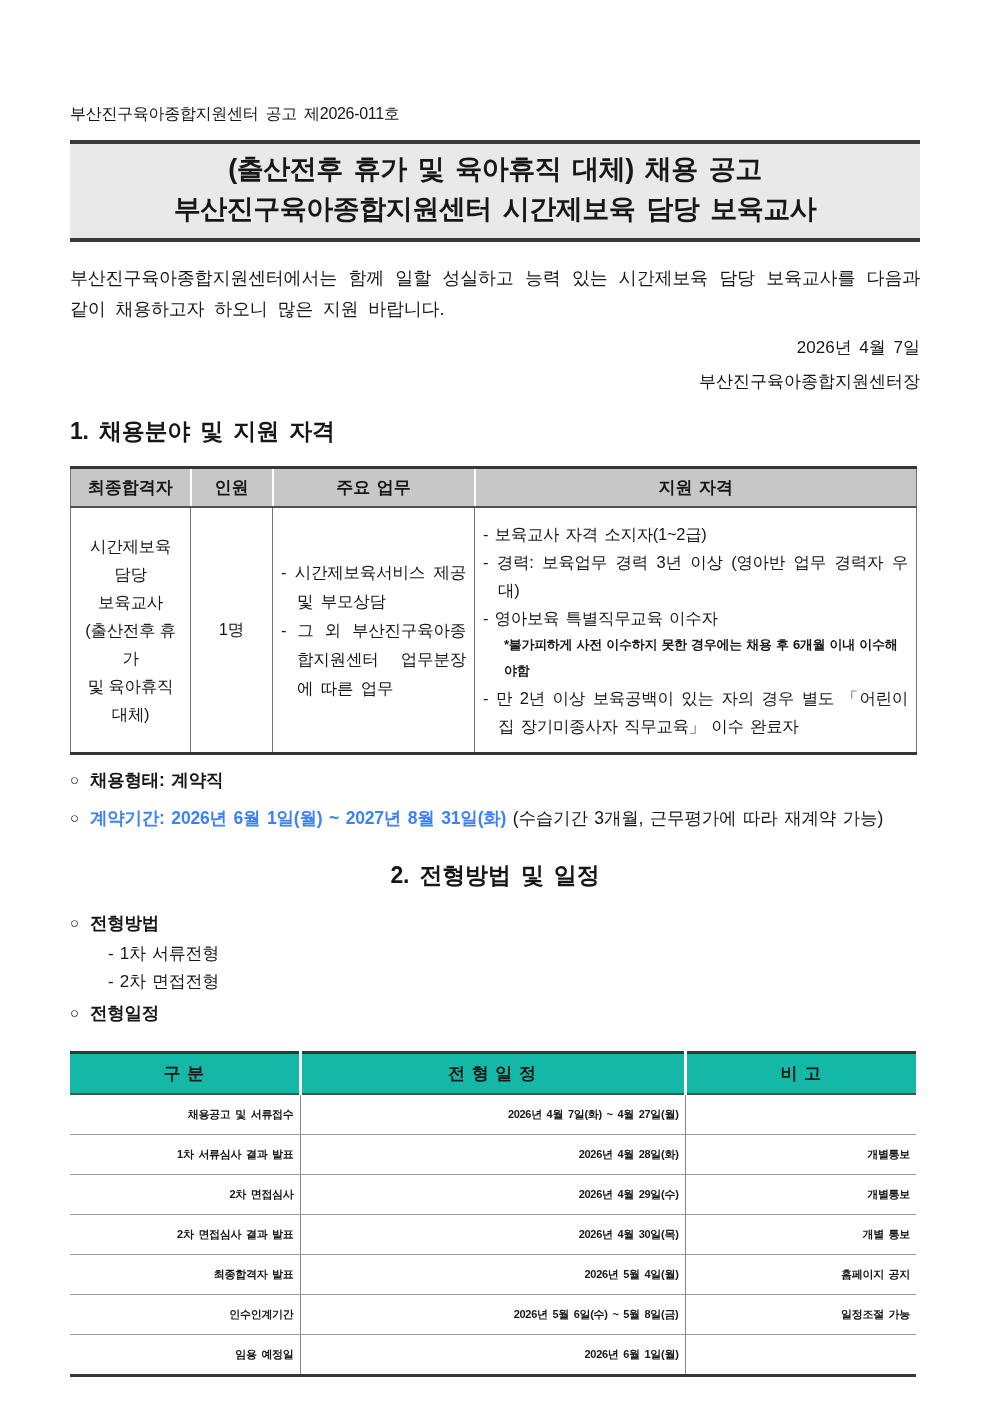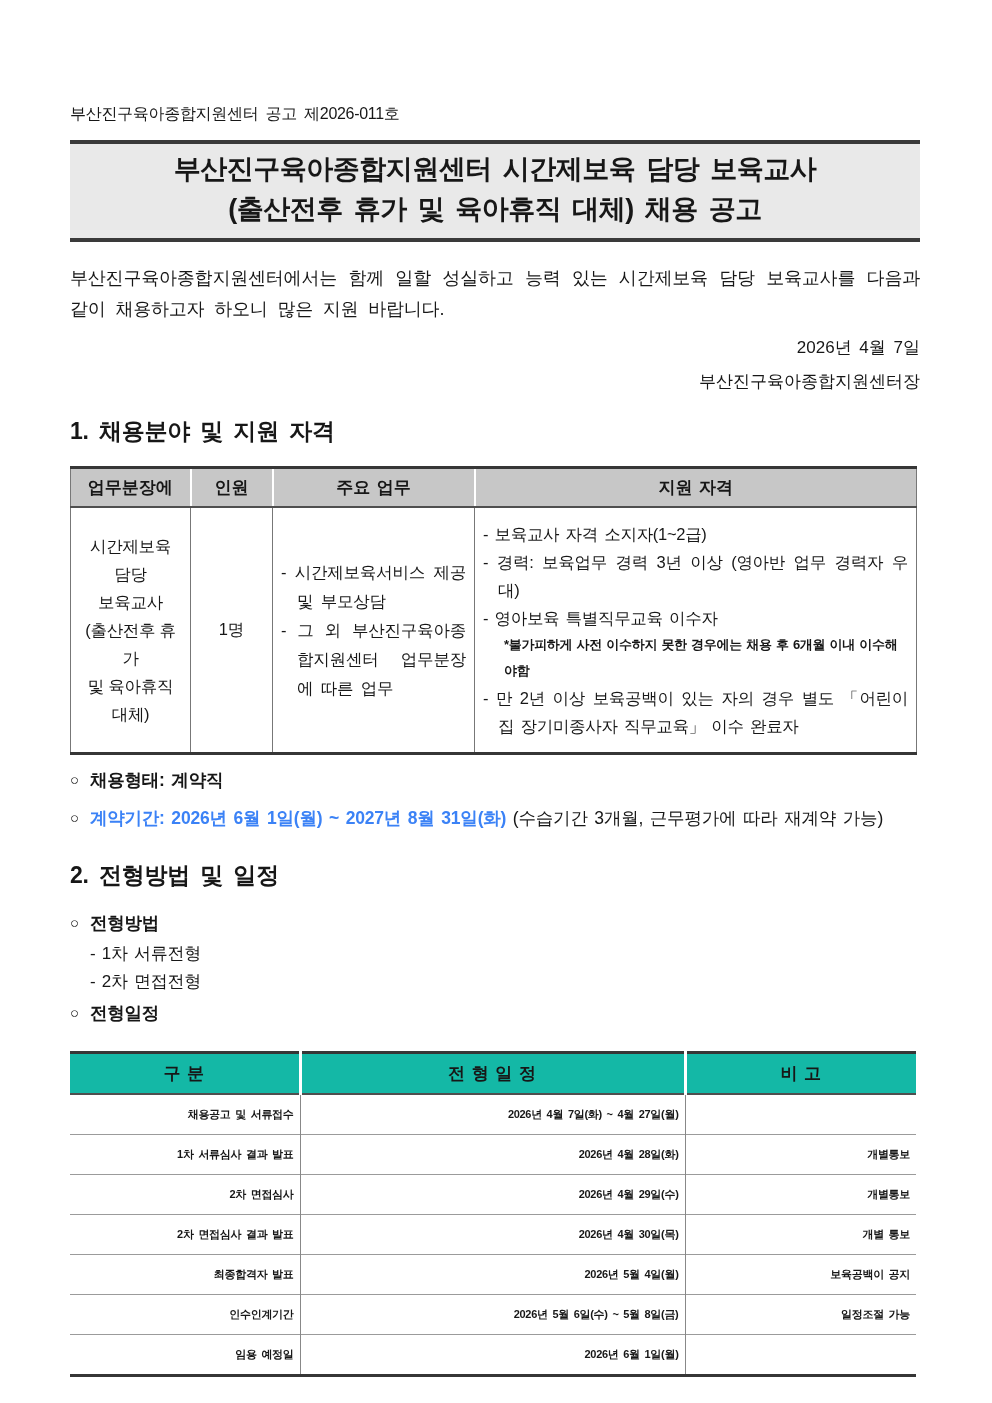--- a/index.html
+++ b/index.html
@@ -27,21 +27,21 @@
   }
 
   .intro {
     font-size:18px; line-height:31px; text-align:justify;
     word-spacing:5px; letter-spacing:-0.2px; margin-bottom:6px;
   }
   .right-line { text-align:right; font-size:17px; line-height:34px; word-spacing:3px; }
 
   .sec-heading { font-size:23px; font-weight:bold; word-spacing:4px; letter-spacing:-0.2px; }
   .sec1-heading { margin:17px 0 19px; }
-  .sec2-heading { margin:29px 0 20px; }
+  .sec2-heading { margin:29px 0 20px;text-align:center; }
 
   table { border-collapse:collapse; table-layout:fixed; width:846px; }
 
   .t1 {
     border-left:1px solid #777; border-right:1px solid #777;
     border-top:3px solid #363636; border-bottom:3px solid #363636;
   }
   .t1 th {
     background:#c7c7c7; font-size:17px; font-weight:bold;
     padding:7px 4px; border-bottom:2px solid #4f4f4f;
@@ -68,21 +68,21 @@
     font-size:13px; font-weight:600; padding-left:21px;
     line-height:26px; letter-spacing:-0.3px; word-spacing:1px;
   }
 
   .bullet-line { font-size:17.5px; line-height:24px; margin:13px 0; letter-spacing:-0.2px; word-spacing:2px; }
   .bullet-line .marker { font-size:15px; margin-right:11px; font-weight:normal; position:relative; top:-1px; }
   .bold-label { font-weight:bold; }
   .red-label { color:#3b82f6; font-weight:bold; }
   .plain-suffix { font-weight:normal; color:#171717; }
 
-  .sub-item { font-size:17px; line-height:28px; margin-left:20px; word-spacing:2px; letter-spacing:-0.3px; }
+  .sub-item { font-size:17px; line-height:28px; margin-left:38px; word-spacing:2px; letter-spacing:-0.3px; }
 
   .t2 { margin-top:25px; border-top:3px solid #363636; border-bottom:3px solid #363636; }
   .t2 th {
     background:#14b8a6; font-size:17px; font-weight:bold;
     padding:8px 4px; border-bottom:2px solid #4f4f4f;
     border-left:3px solid #fff; letter-spacing:1px;
   }
   .t2 th:first-child { border-left:none; }
   .t2 td {
     border-left:1px solid #888; border-top:1px solid #9b9b9b;
@@ -93,41 +93,41 @@
   .t2 tbody tr:first-child td { border-top:none; }
 </style>
 </head>
 <body>
 
 <div class="page">
 
   <div class="notice-no">부산진구육아종합지원센터 공고 제2026-011호</div>
 
   <div class="title-box">
+    <div class="tline">(출산전후 휴가 및 육아휴직 대체) 채용 공고</div>
     <div class="tline">부산진구육아종합지원센터 시간제보육 담당 보육교사</div>
-    <div class="tline">(출산전후 휴가 및 육아휴직 대체) 채용 공고</div>
   </div>
 
   <p class="intro">부산진구육아종합지원센터에서는 함께 일할 성실하고 능력 있는 시간제보육 담당 보육교사를 다음과 같이 채용하고자 하오니 많은 지원 바랍니다.</p>
 
   <div class="right-line">2026년 4월 7일</div>
   <div class="right-line">부산진구육아종합지원센터장</div>
 
   <h2 class="sec-heading sec1-heading">1. 채용분야 및 지원 자격</h2>
 
   <table class="t1">
     <colgroup>
         <col style="width:120px">
         <col style="width:82px">
         <col style="width:202px">
         <col style="width:442px">
       </colgroup>
     <thead>
       <tr>
-        <th>업무분장에</th>
+        <th>최종합격자</th>
         <th>인원</th>
         <th>주요 업무</th>
         <th>지원 자격</th>
       </tr>
     </thead>
     <tbody>
       <tr>
         <td class="cell-position">
           <div>시간제보육</div>
           <div>담당</div>
@@ -200,21 +200,21 @@
         <td>개별통보</td>
       </tr>
       <tr>
         <td>2차 면접심사 결과 발표</td>
         <td>2026년 4월 30일(목)</td>
         <td>개별 통보</td>
       </tr>
       <tr>
         <td>최종합격자 발표</td>
         <td>2026년 5월 4일(월)</td>
-        <td>보육공백이 공지</td>
+        <td>홈페이지 공지</td>
       </tr>
       <tr>
         <td>인수인계기간</td>
         <td>2026년 5월 6일(수) ~ 5월 8일(금)</td>
         <td>일정조절 가능</td>
       </tr>
       <tr>
         <td>임용 예정일</td>
         <td>2026년 6월 1일(월)</td>
         <td></td>

